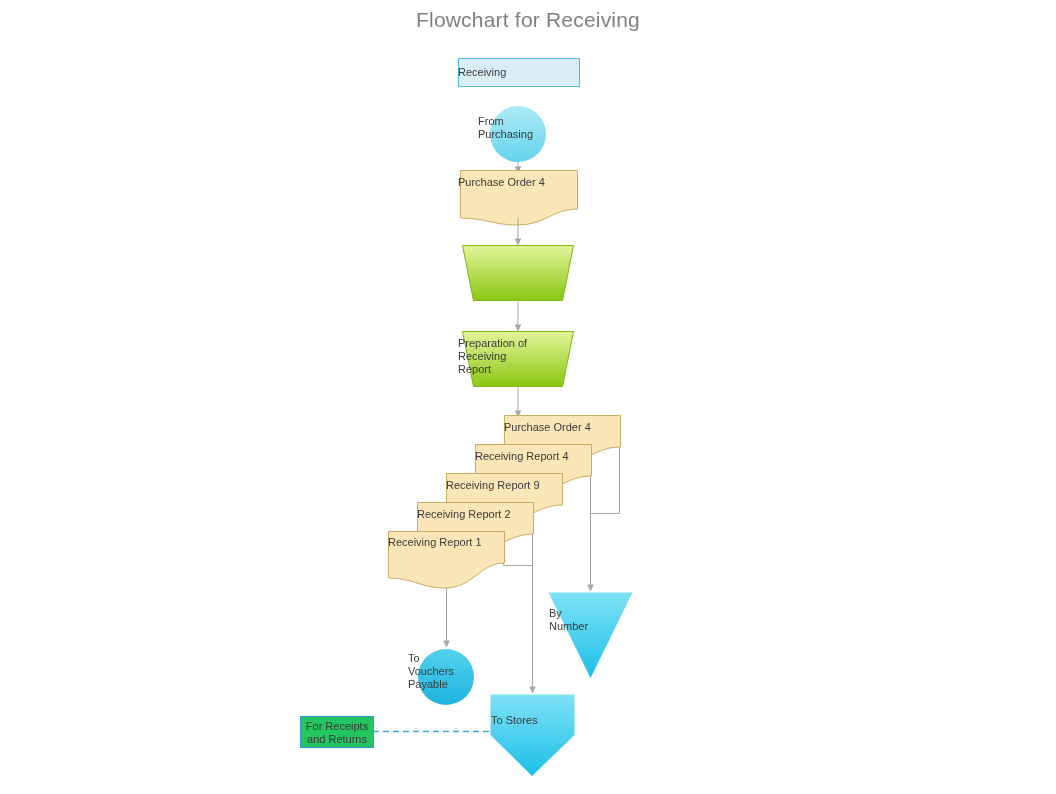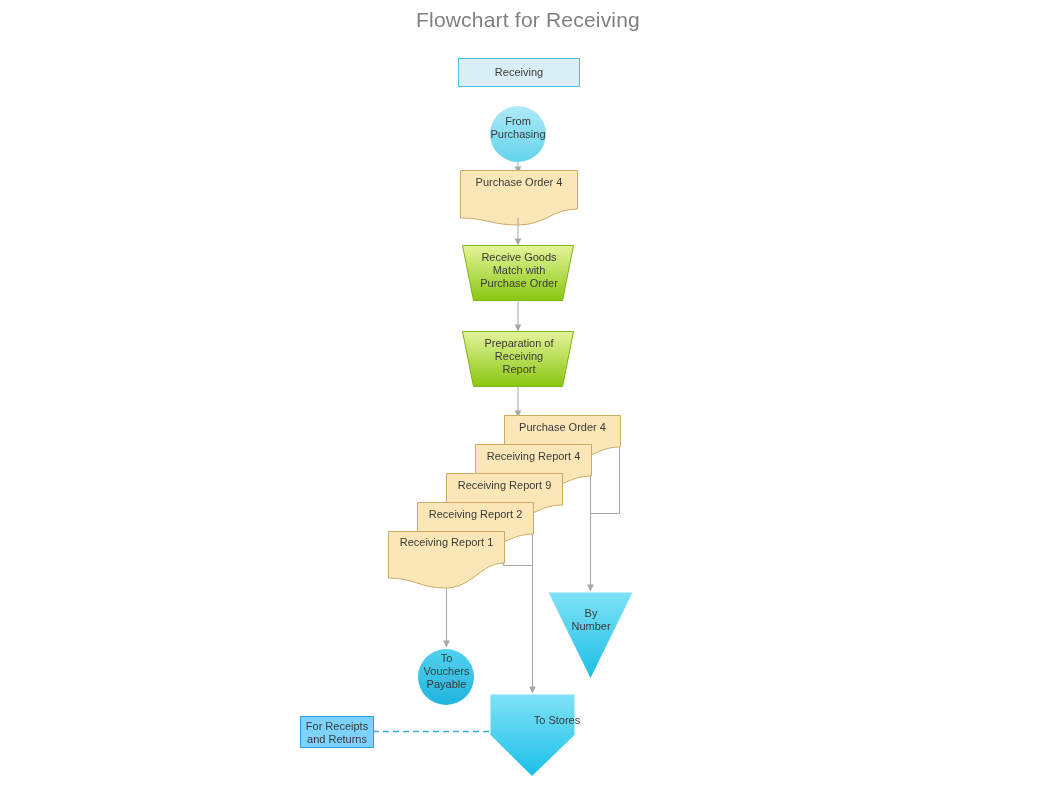--- a/index.html
+++ b/index.html
@@ -36,32 +36,31 @@
   .svg-layer {
     position: absolute;
     left: 0;
     top: 0;
     width: 1056px;
     height: 794px;
     pointer-events: none;
   }
   .node-label {
     position: absolute;
-    text-align: center;
     font-size: 11px;
     line-height: 13px;
     color: #3a3a3a;
     pointer-events: none;
     white-space: pre-line;
   }
   .legend-box {
     position: absolute;
     box-sizing: border-box;
     border: 1px solid #2b9fd4;
-    background: #7dd3fc;
+    background: #22c55e;
     font-size: 11px;
     line-height: 13px;
     text-align: center;
     color: #3a3a3a;
     padding-top: 3px;
   }
 </style>
 </head>
 <body>
 
@@ -149,43 +148,40 @@
     <line x1="373" y1="731.5" x2="493" y2="731.5" stroke="#3da8dc" stroke-width="1.6" stroke-dasharray="6 4"></line>
   </svg>
 
   <div class="node-label" style="left:458px; top:66px; width:122px;">Receiving</div>
 
   <div class="node-label" style="left:478px; top:115px; width:80px;">From
 Purchasing</div>
 
   <div class="node-label" style="left:458px; top:176px; width:122px;">Purchase Order 4</div>
 
-  <div class="node-label" style="left:458px; top:251px; width:122px;">Receive Goods
-Match with
-Purchase Order</div>
 
   <div class="node-label" style="left:458px; top:337px; width:122px;">Preparation of
 Receiving
 Report</div>
 
   <div class="node-label" style="left:504px; top:421px; width:117px;">Purchase Order 4</div>
 
   <div class="node-label" style="left:475px; top:450px; width:117px;">Receiving Report 4</div>
 
   <div class="node-label" style="left:446px; top:479px; width:117px;">Receiving Report 9</div>
 
   <div class="node-label" style="left:417px; top:508px; width:117px;">Receiving Report 2</div>
 
   <div class="node-label" style="left:388px; top:536px; width:117px;">Receiving Report 1</div>
 
   <div class="node-label" style="left:408px; top:652px; width:77px;">To
 Vouchers
 Payable</div>
 
-  <div class="node-label" style="left:491px; top:714px; width:84px;padding-left:24px;">To Stores</div>
+  <div class="node-label" style="left:491px; top:714px; width:84px;">To Stores</div>
 
   <div class="node-label" style="left:549px; top:607px; width:84px;">By
 Number</div>
 
   <div class="legend-box" style="left:300px; top:716px; width:74px; height:32px;">For Receipts
 and Returns</div>
 
 </div>
 
 </body></html>

